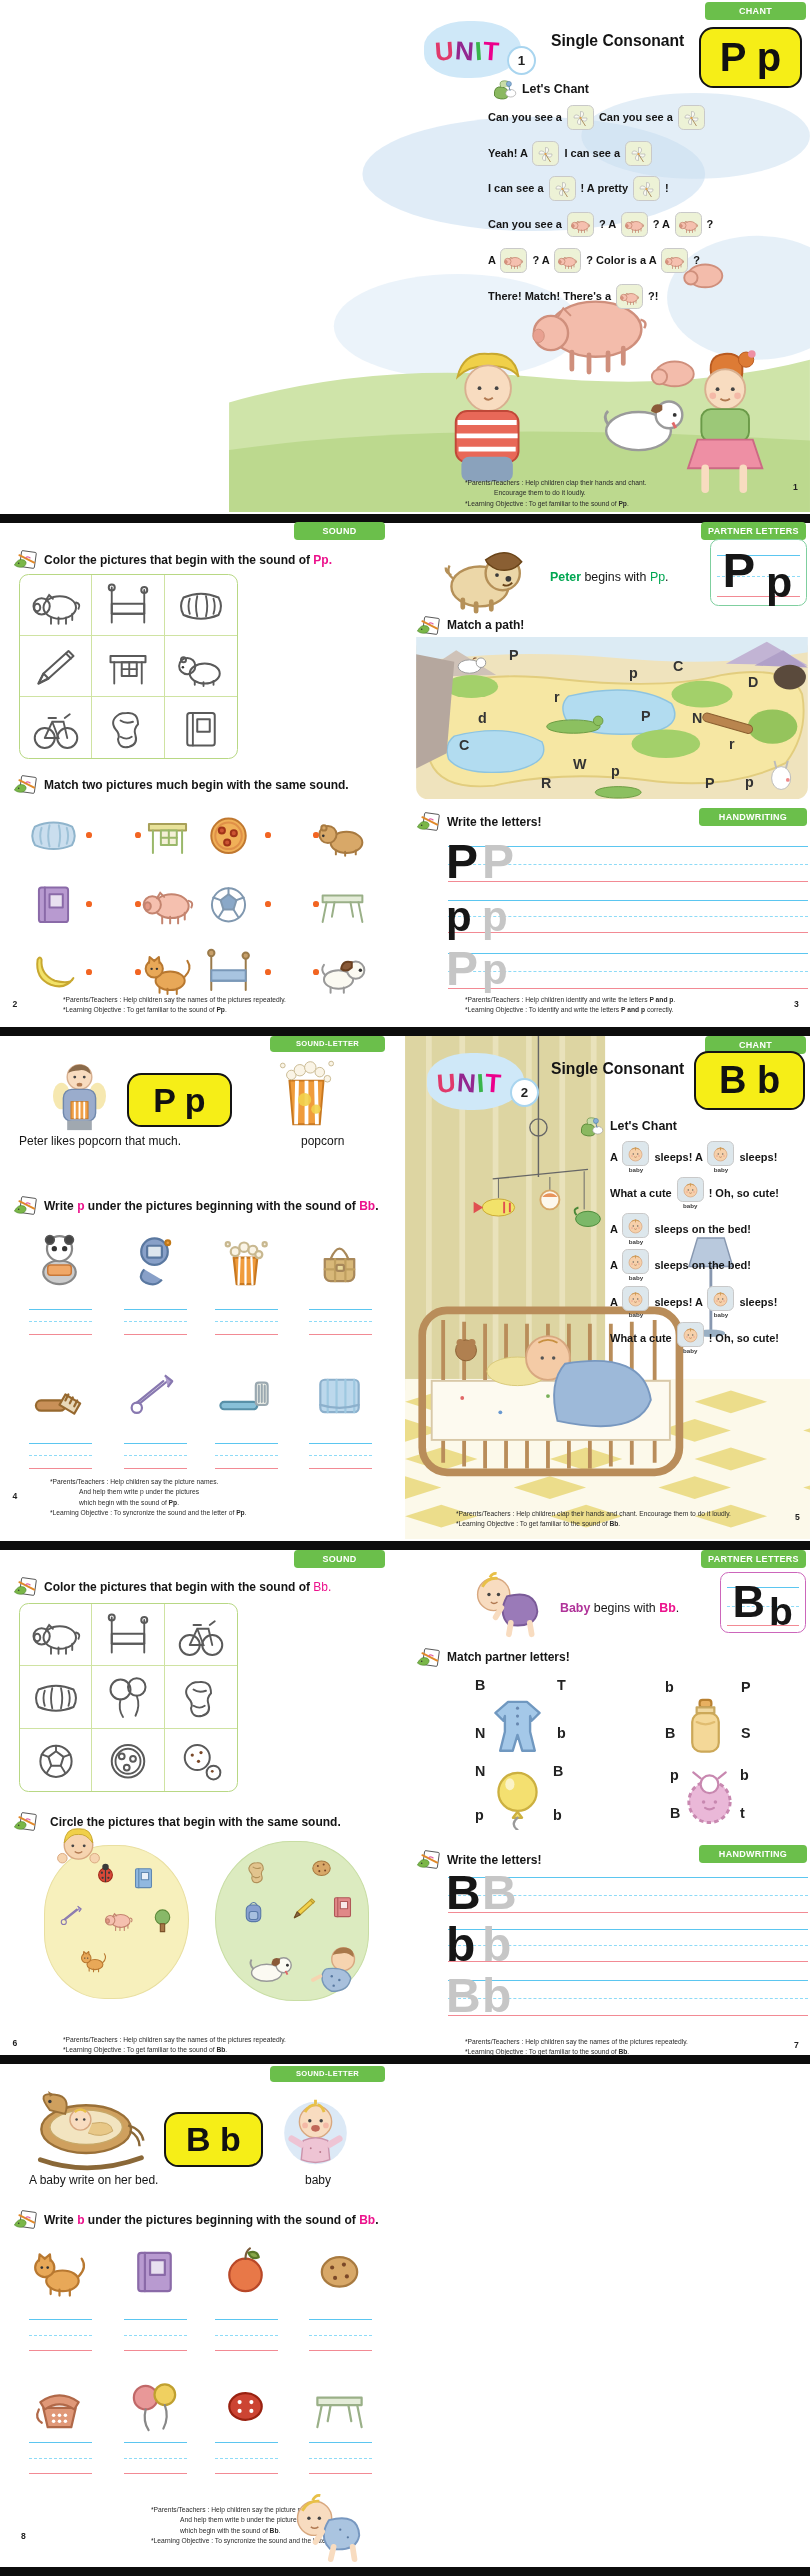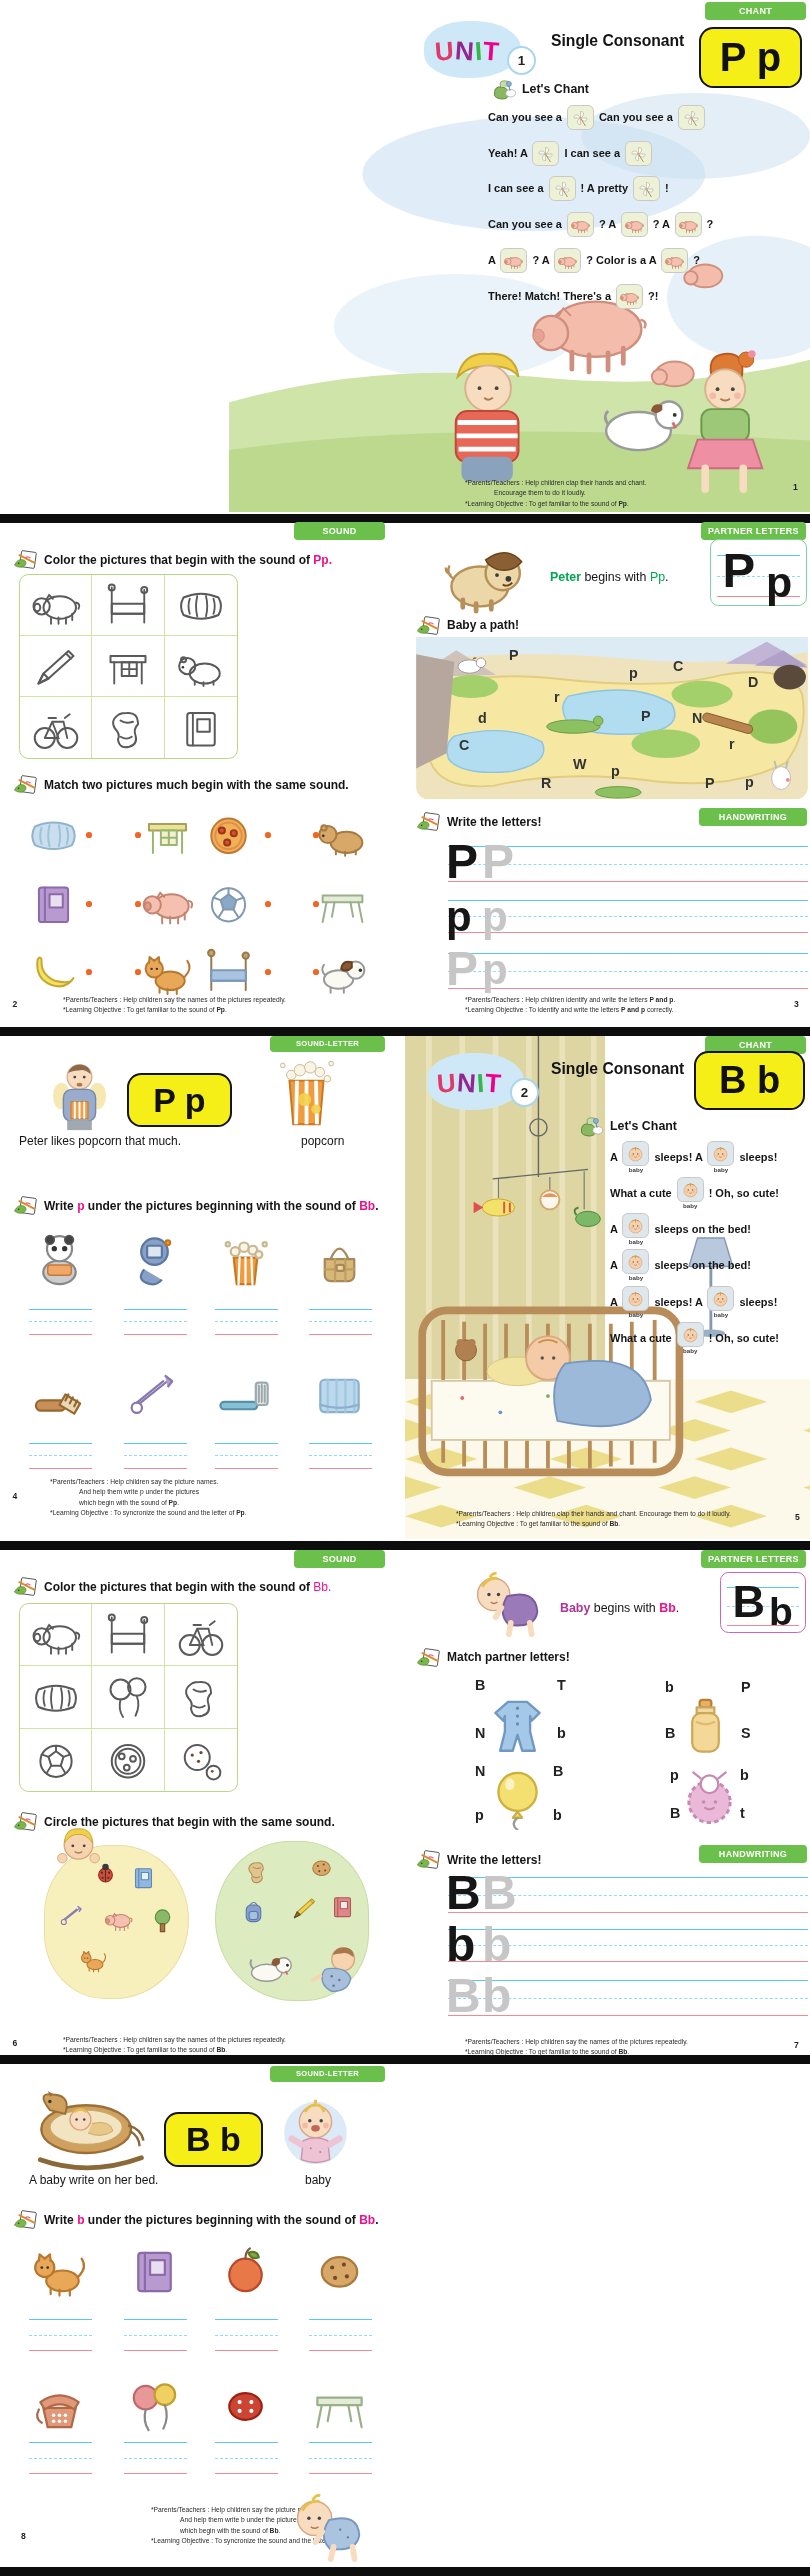--- a/index.html
+++ b/index.html
@@ -447,21 +447,21 @@
       <div class="wl" style="left: 11.4px; top: 5.7px; font-size: 49px;">P</div>
       <div class="wl" style="left: 55px; top: 20.6px; font-size: 43px;">p</div>
     </div>
   <span class="abs instricon" style="left:416px;top:615px"><svg width="25" height="21" viewBox="0 0 40 34" xmlns="http://www.w3.org/2000/svg">
         <rect x="12" y="4" width="24" height="26" rx="2" fill="#fff" stroke="#555" stroke-width="1.5" transform="rotate(8 24 17)"></rect>
         <path d="M2,26 Q8,14 18,18 Q24,22 18,28 Q10,32 2,26 Z" fill="#7ab648" stroke="#4a8628"></path>
         <circle cx="9" cy="23" r="1.2" fill="#333"></circle>
         <path d="M10,10 L34,22" stroke="#e08828" stroke-width="3" stroke-linecap="round"></path>
         <path d="M20,14 q4,-3 8,1" stroke="#e060a0" stroke-width="2" fill="none"></path>
       </svg></span>
-  <div class="instr" style="left:447px;top:618px">Baby a path!</div>
+  <div class="instr" style="left:447px;top:618px">Match a path!</div>
   <div id="p3-maze" class="abs" style="left:416px;top:637px;width:392px;height:162px"><svg width="392" height="162" viewBox="0 0 411 170" xmlns="http://www.w3.org/2000/svg">
    <rect width="411" height="170" rx="12" fill="#efe3bd"></rect>
    <path d="M0,26 Q100,12 210,22 Q320,32 411,16 L411,0 L0,0 Z" fill="#dcebf4"></path>
    <path d="M325,28 L368,5 L411,30 Z" fill="#c2b4d4"></path>
         <path d="M355,30 L385,14 L411,32 Z" fill="#b0a0c8"></path>
    <path d="M0,42 L42,14 L84,40 Z" fill="#cfc2b8"></path>
    <path d="M10,60 Q60,34 150,44 Q260,56 320,40 Q392,28 405,60 Q412,100 388,132 Q330,162 240,150 Q150,140 82,156 Q18,162 12,120 Q4,84 10,60 Z" fill="#f6e7a3" stroke="#e2cd7e" stroke-width="2"></path>
    <path d="M160,62 Q230,46 268,70 Q282,95 240,101 Q180,106 158,88 Q149,72 160,62 Z" fill="#b2dcf0" stroke="#8ec4e0" stroke-width="1.5"></path>
    <path d="M40,104 Q95,90 132,110 Q142,132 100,141 Q48,146 34,128 Q29,112 40,104 Z" fill="#b2dcf0" stroke="#8ec4e0" stroke-width="1.5"></path>
    <ellipse cx="58" cy="52" rx="28" ry="12" fill="#a3d06a"></ellipse>
@@ -925,21 +925,21 @@
         </span>
       </div>
     </div>
   <span class="abs instricon" style="left:13.3px;top:1811px"><svg width="25" height="21" viewBox="0 0 40 34" xmlns="http://www.w3.org/2000/svg">
         <rect x="12" y="4" width="24" height="26" rx="2" fill="#fff" stroke="#555" stroke-width="1.5" transform="rotate(8 24 17)"></rect>
         <path d="M2,26 Q8,14 18,18 Q24,22 18,28 Q10,32 2,26 Z" fill="#7ab648" stroke="#4a8628"></path>
         <circle cx="9" cy="23" r="1.2" fill="#333"></circle>
         <path d="M10,10 L34,22" stroke="#e08828" stroke-width="3" stroke-linecap="round"></path>
         <path d="M20,14 q4,-3 8,1" stroke="#e060a0" stroke-width="2" fill="none"></path>
       </svg></span>
-  <div class="instr" style="left:44px;top:1815px">Circle the pictures that begin with the same sound.</div>
+  <div class="instr" style="left:50px;top:1815px">Circle the pictures that begin with the same sound.</div>
   <div id="p6-blobs">
       <div class="abs" style="left: 44px; top: 1845px; width: 143px; height: 152px; background: rgb(247, 240, 188); border: 1.9px solid rgb(233, 223, 160); border-radius: 48% 52% 55% 45%;">
         <div class="abs" style="left: 46px; top: 13.3px;"><span style="display:inline-flex">
             <svg width="29" height="29" viewBox="0 0 40 40" xmlns="http://www.w3.org/2000/svg">
               <circle cx="20" cy="22" r="9.5" fill="#d84838" stroke="#a02818" stroke-width="1.5" stroke-linejoin="round"></circle>
               <circle cx="20" cy="11" r="4.5" fill="#3a3a3a"></circle>
               <path d="M20,13 V31" fill="none" stroke="#3a3a3a" stroke-width="1.5" stroke-linecap="round"></path>
               <circle cx="15" cy="19" r="1.6" fill="#3a3a3a"></circle>
               <circle cx="25" cy="19" r="1.6" fill="#3a3a3a"></circle>
               <circle cx="16" cy="26" r="1.6" fill="#3a3a3a"></circle>

